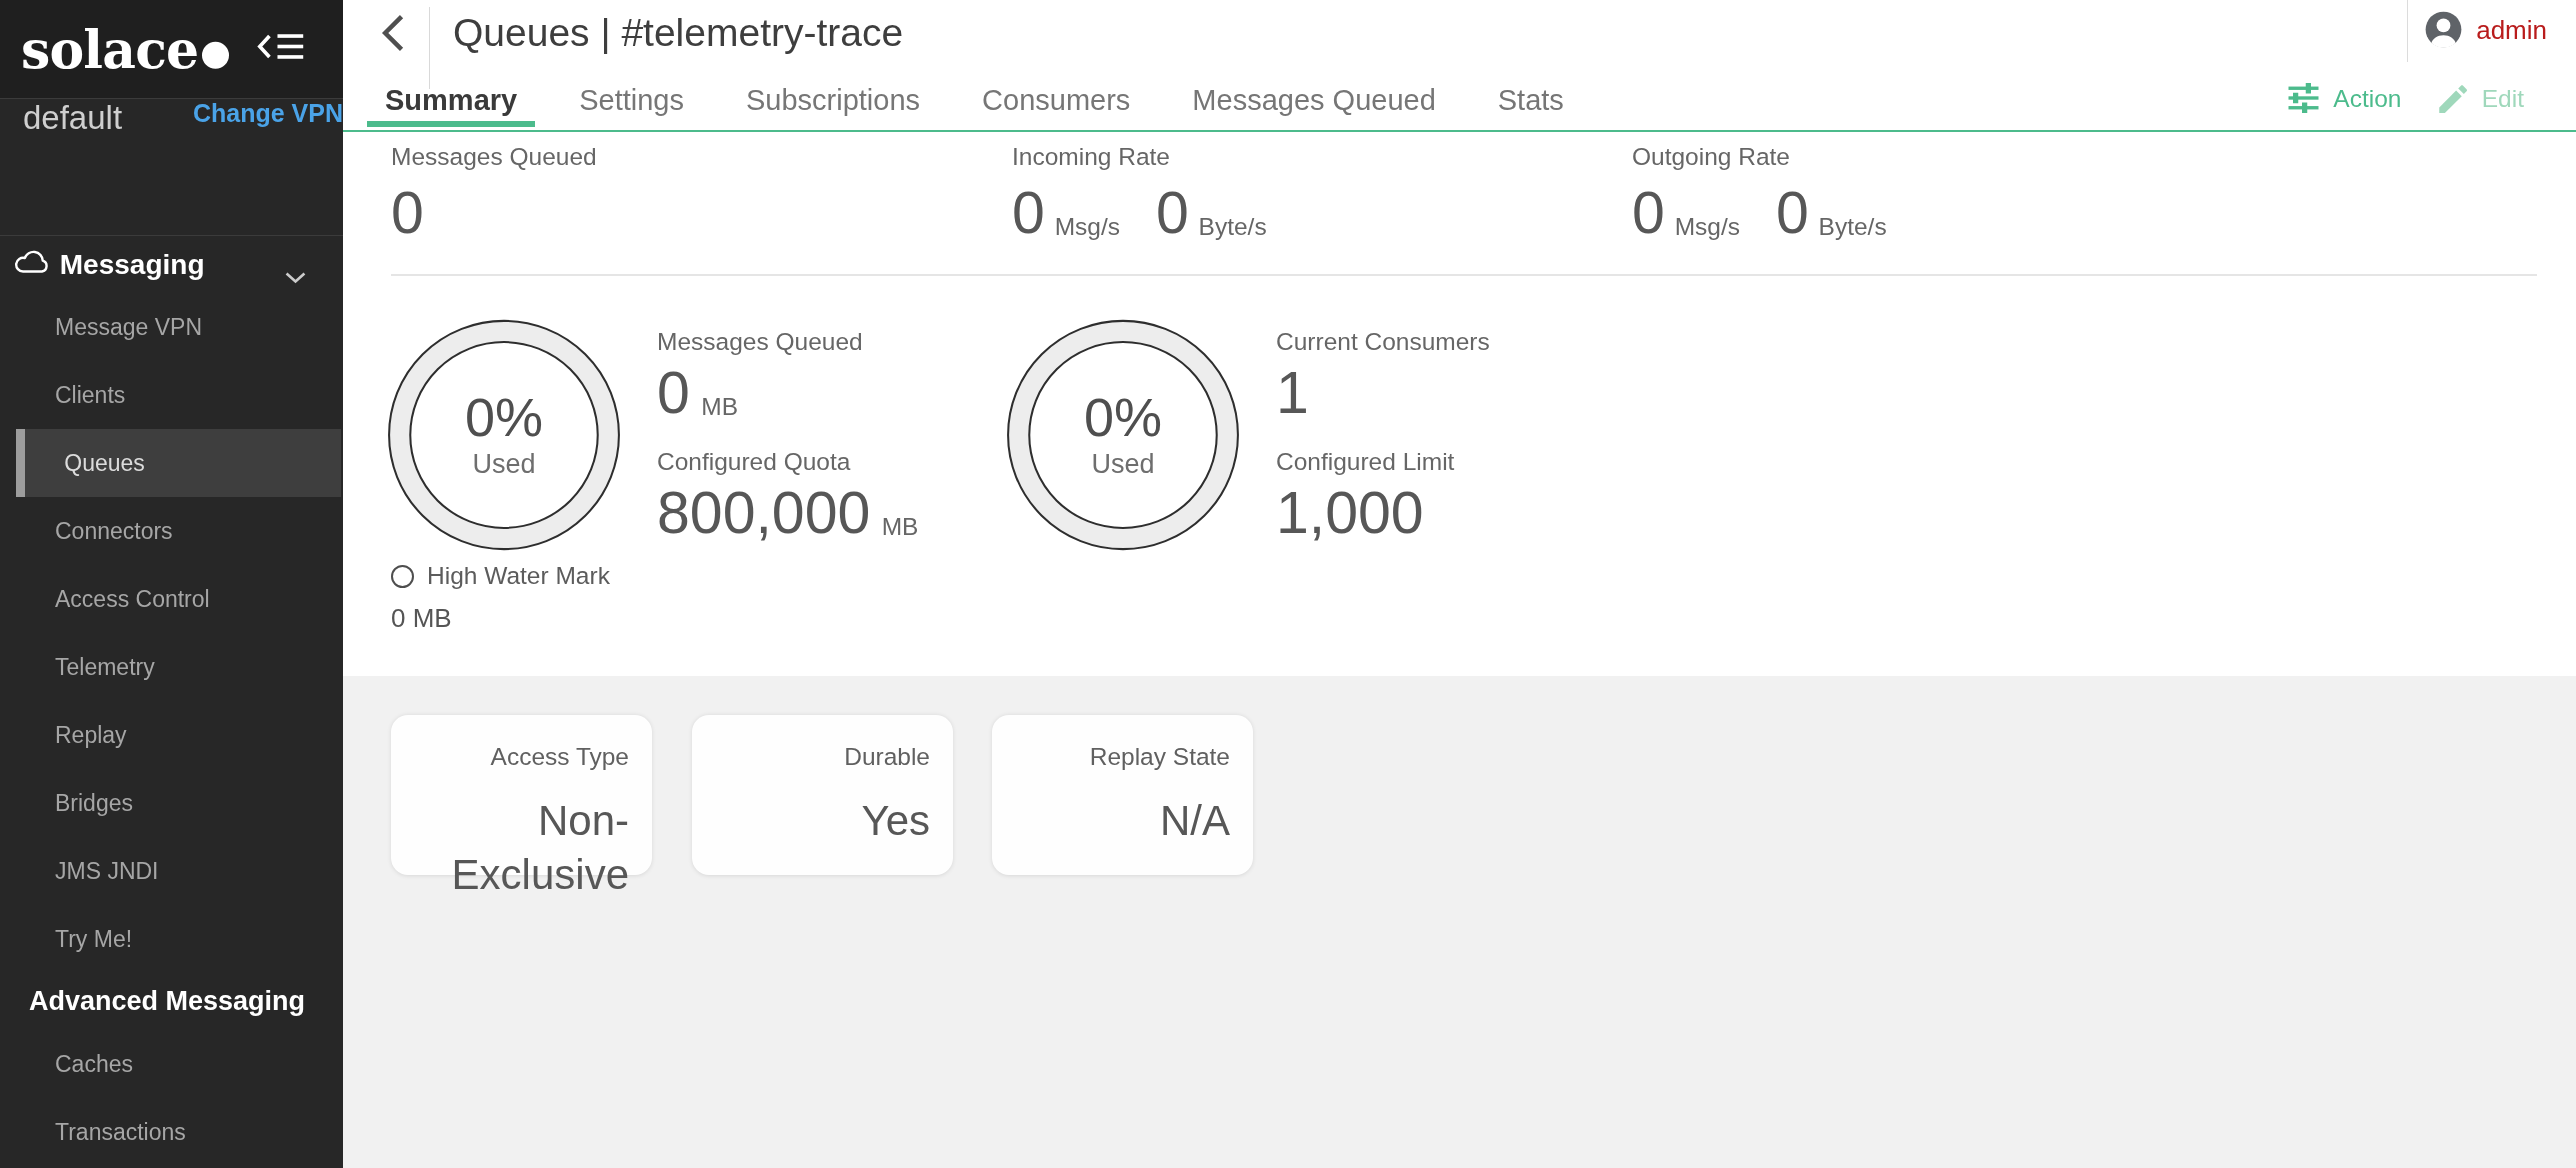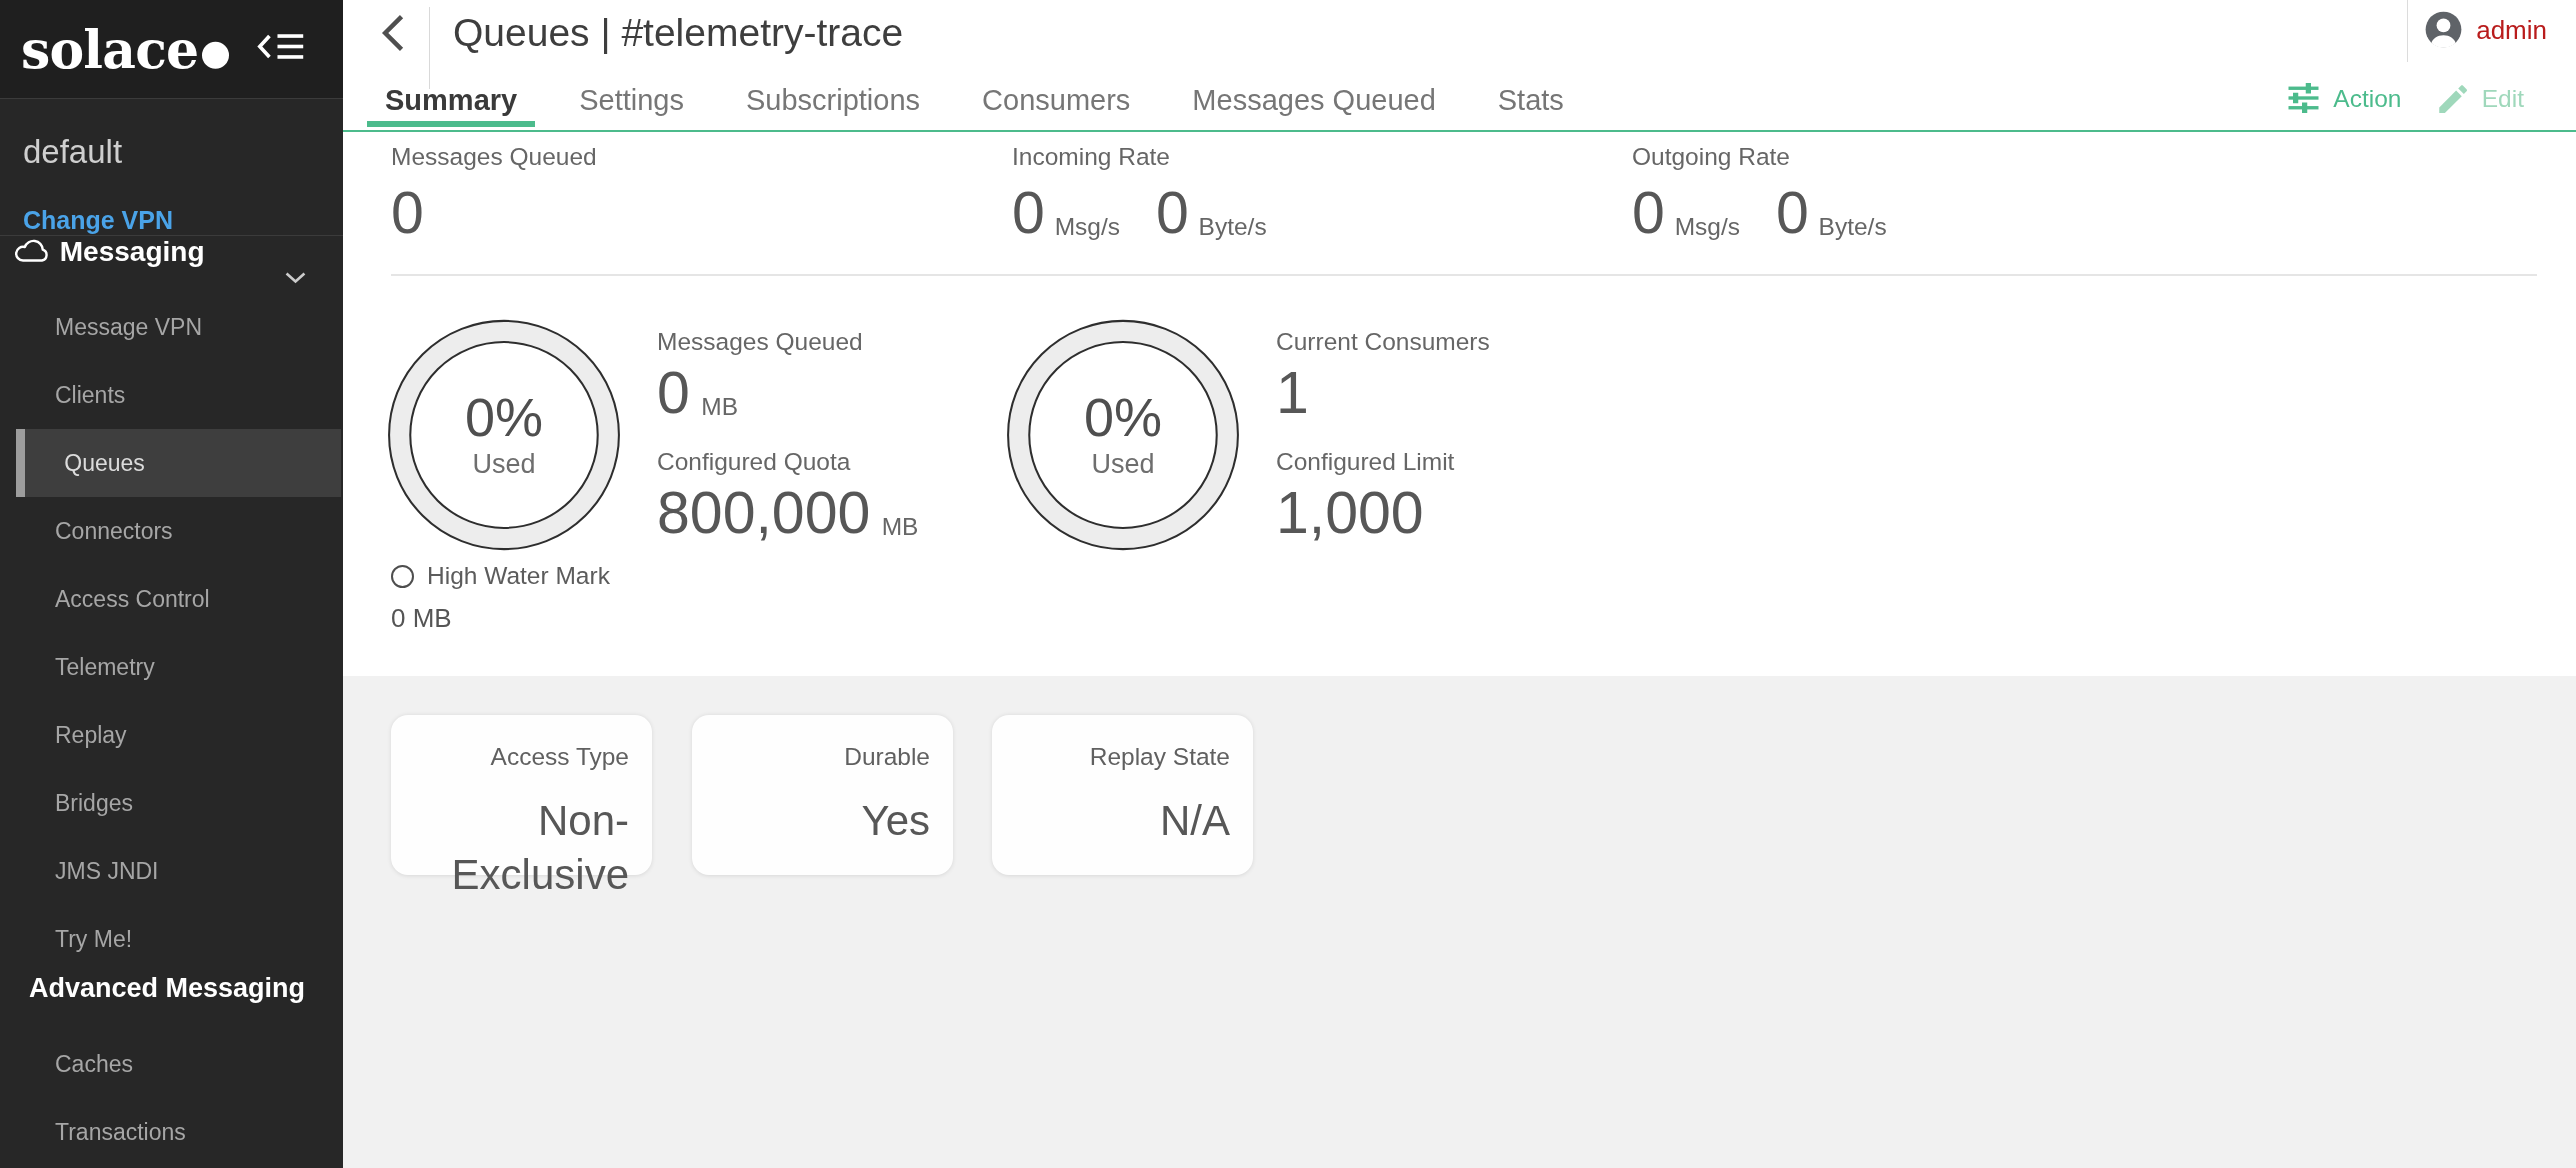--- a/index.html
+++ b/index.html
@@ -12,25 +12,25 @@
   .logo-row{height:98px;background:#1f1f1f;border-bottom:0.8px solid #3b3b3b;
             position:relative;display:flex;align-items:center;}
   .logo{margin-left:21px;display:flex;align-items:baseline;
         font-family:"DejaVu Serif",serif;font-weight:700;font-size:52px;
         color:#ffffff;letter-spacing:-0.8px;}
   .logo-dot{width:27px;height:27px;border-radius:50%;background:#ffffff;
             margin-left:4.1px;transform:translateY(0.8px);}
   .collapse-btn{position:absolute;right:36px;top:28px;width:51px;height:37px;
                 cursor:pointer;}
   .vpn-block{height:136px;border-bottom:0.8px solid #3b3b3b;padding-left:23px;
-             display:flex;flex-direction:column;justify-content:flex-end;gap:35px;}
+             display:flex;flex-direction:row;justify-content:space-between;gap:18px;}
   .vpn-name{font-size:33px;color:#cfcfcf;}
   .vpn-change{font-size:25px;font-weight:700;color:#4aa3e8;cursor:pointer;}
   .nav{padding-top:0;}
-  .nav-header{height:57px;display:flex;color:#ffffff;
+  .nav-header{height:57px;display:flex;align-items:center;color:#ffffff;
               font-size:28px;font-weight:700;position:relative;}
   .nav-header .cloud{margin-left:13px;margin-right:9.8px;}
   .nav-header .chev{position:absolute;right:36px;top:23px;}
   .nav-header.adv{padding-left:29px;font-size:27px;}
   .nav-item{height:68px;display:flex;align-items:center;padding-left:55px;
             font-size:23px;color:#a6a6a6;cursor:pointer;position:relative;}
   .nav-item.selected{background:#3e3e3e;color:#dcdcdc;font-weight:500;
             margin-left:16.3px;margin-right:2.4px;padding-left:39px;
             border-left:9px solid #9d9d9d;}
 

